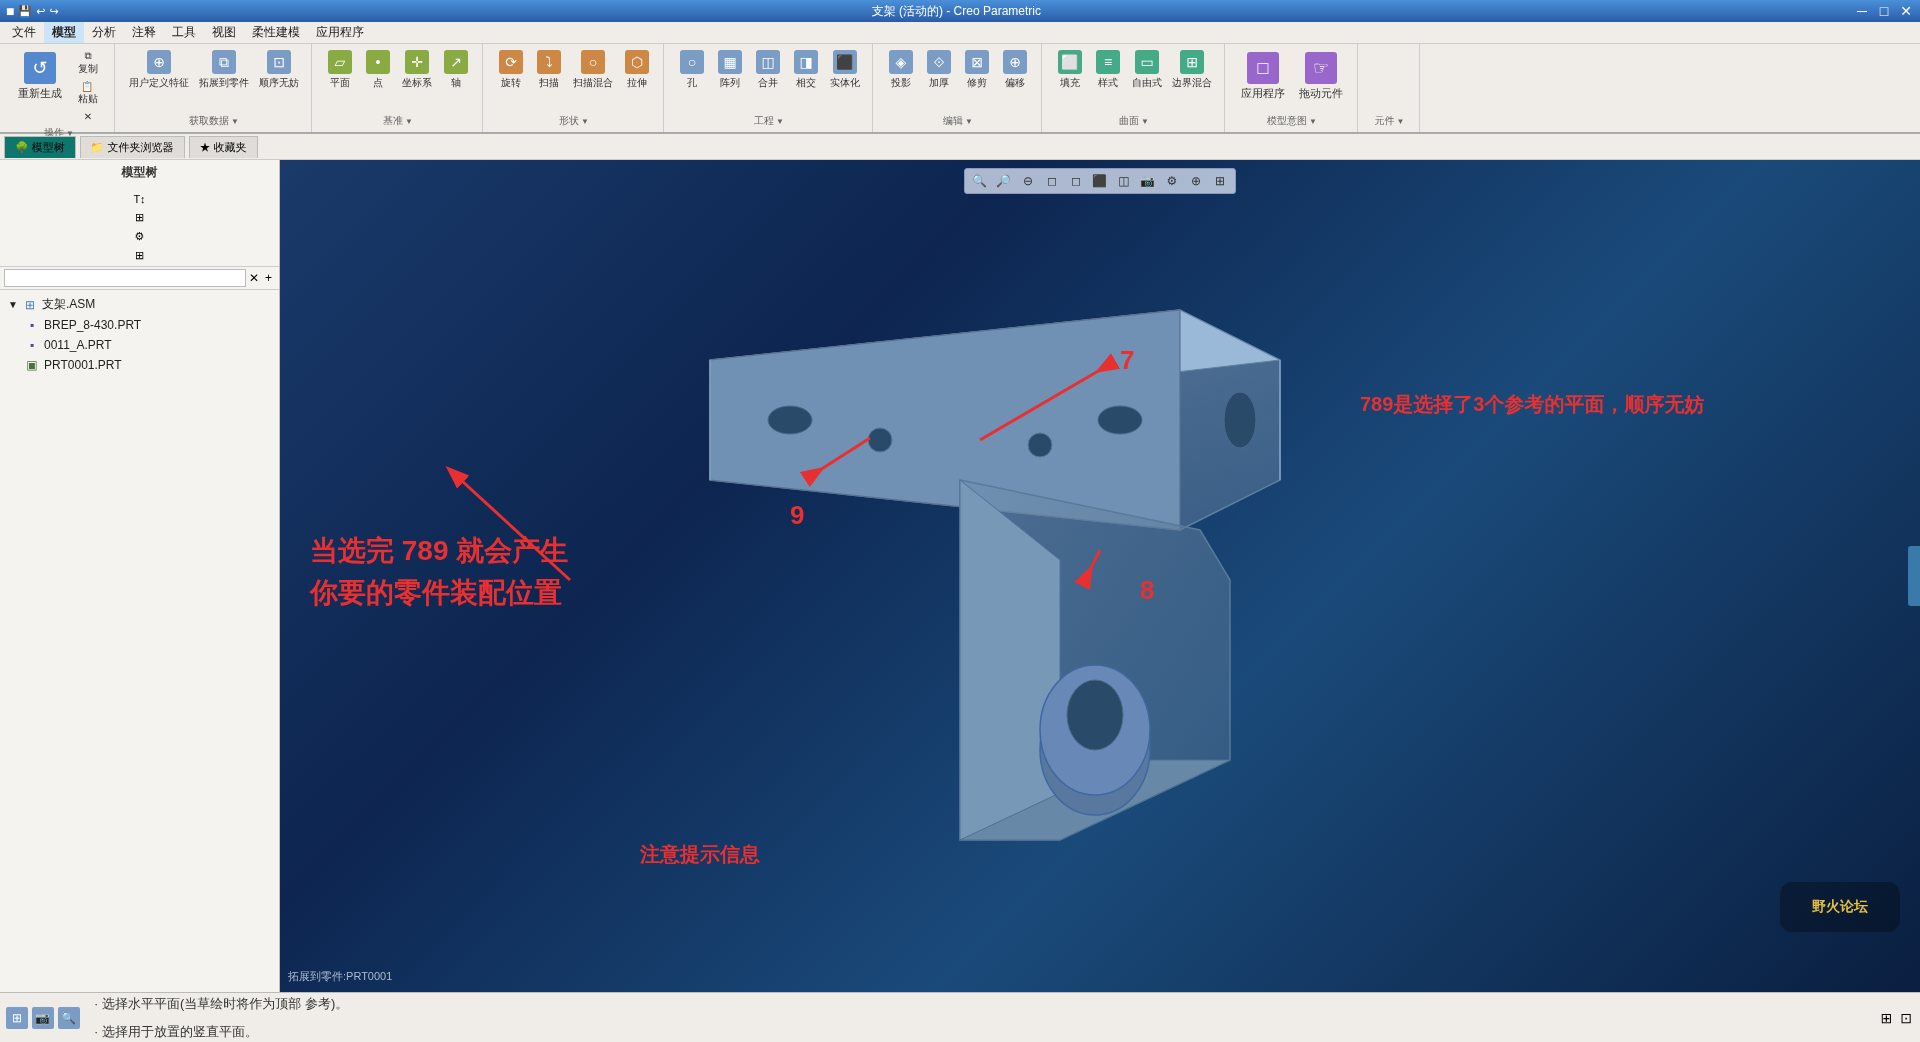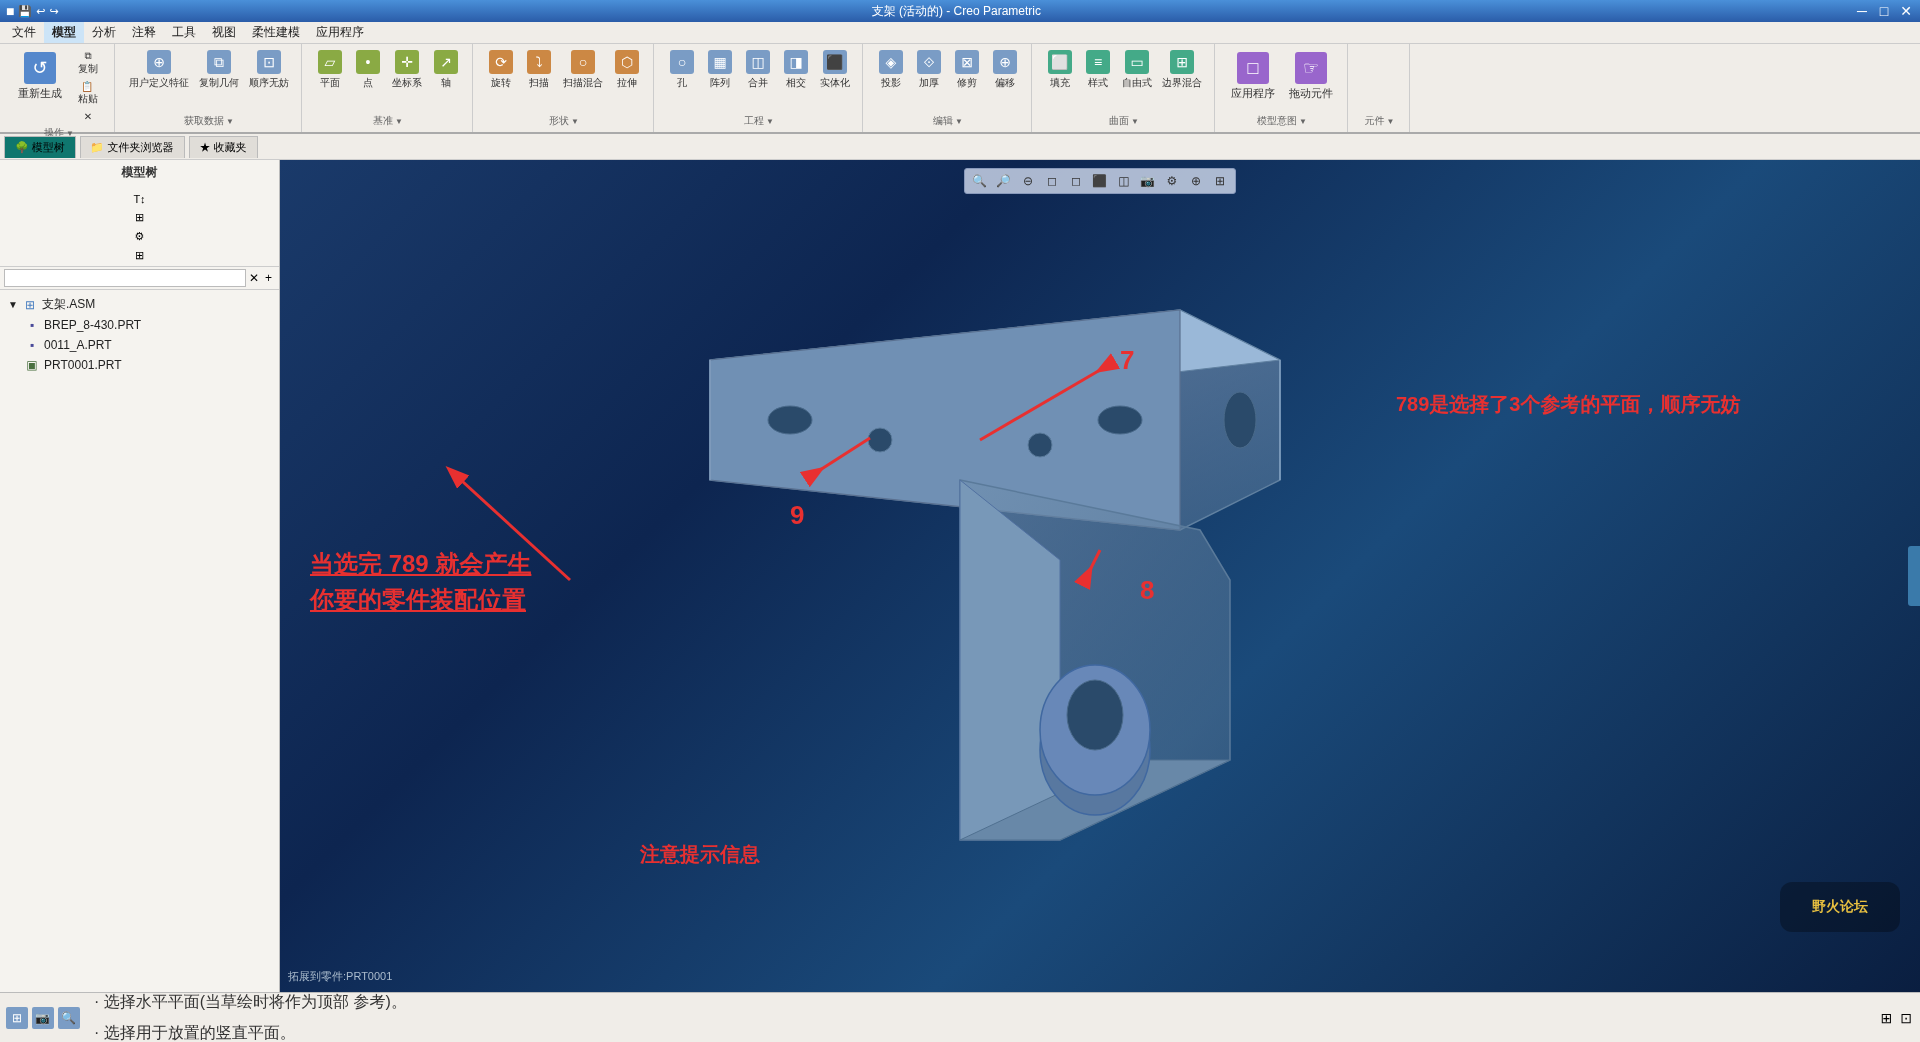--- a/index.html
+++ b/index.html
@@ -278,21 +278,21 @@
       width: 22px; height: 22px;
       background: #7a9cc5;
       border-radius: 2px;
       display: flex; align-items: center; justify-content: center;
       cursor: pointer;
       font-size: 12px; color: white;
     }
     #statusbar-messages {
       flex: 1;
       padding: 19px 8px;
-      font-size: 16px;
+      font-size: 13px;
       color: #333;
       display: flex;
       flex-direction: column;
       justify-content: center;
       gap: 10px;
     }
     #statusbar-right {
       display: flex;
       align-items: center;
       padding: 0 8px;
@@ -395,21 +395,21 @@
   </div>
 
   <div class="ribbon-group">
     <div class="ribbon-group-content">
       <div class="ribbon-btn">
         <div class="ribbon-btn-icon">⊕</div>
         <span>用户定义特征</span>
       </div>
       <div class="ribbon-btn">
         <div class="ribbon-btn-icon">⧉</div>
-        <span>复制几何</span>
+        <span>拓展到零件</span>
       </div>
       <div class="ribbon-btn">
         <div class="ribbon-btn-icon">⊡</div>
         <span>顺序无妨</span>
       </div>
     </div>
     <div class="ribbon-group-label">
       <span>获取数据</span>
         <span class="group-label-arrow">▼</span>
     </div>
@@ -682,22 +682,22 @@
 
       <line x1="810" y1="410" x2="820" y2="390" stroke="#e83030" stroke-width="3" marker-start="url(#arrow-marker)"></line>
 
       <line x1="290" y1="420" x2="170" y2="310" stroke="#e83030" stroke-width="3" marker-end="url(#arrow-marker)"></line>
     </svg>
 
     <div class="annotation" style="left:840px;top:185px;">7</div>
     <div class="annotation" style="left:510px;top:340px;">9</div>
     <div class="annotation" style="left:860px;top:415px;">8</div>
 
-    <div class="annotation-text" style="left:30px;top:386px;font-size:24px;line-height:1.5;text-decoration:underline;">当选完 789 就会产生<br>你要的零件装配位置</div>
-    <div class="annotation-text" style="left:1080px;top:230px;font-size:20px;margin-left:36px;">789是选择了3个参考的平面，顺序无妨</div>
+    <div class="annotation-text" style="left:30px;top:370px;font-size:28px;line-height:1.5;">当选完 789 就会产生<br>你要的零件装配位置</div>
+    <div class="annotation-text" style="left:1080px;top:230px;font-size:20px;">789是选择了3个参考的平面，顺序无妨</div>
     <div class="annotation-text" style="left:360px;top:680px;font-size:20px;">注意提示信息</div>
 
     <div id="vp-right-bar"></div>
 
     <div id="part-label">拓展到零件:PRT0001</div>
 
     <div class="watermark">
       <span>野火论坛</span>
     </div>
   </div>

